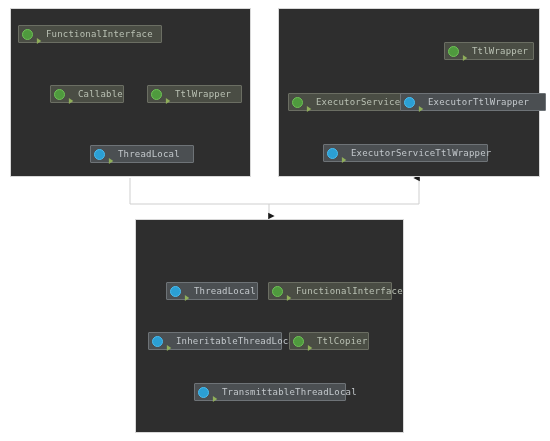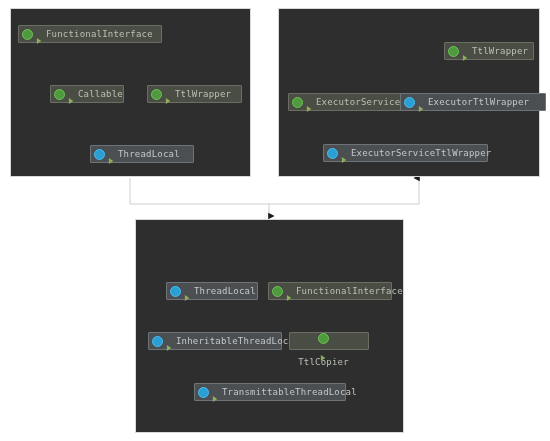--- a/index.html
+++ b/index.html
@@ -165,21 +165,21 @@
         </svg></span>
       <span class="label">FunctionalInterface</span>
     </div>
     <div class="node cls" style="left: 148px; top: 332px; width: 134px;">
       <span class="badge klass"></span>
       <span class="marker"><svg viewBox="0 0 8 9" width="7" height="8">
           <path d="M1 1 L6 4.5 L1 8 Z" fill="#8fae5a"></path>
         </svg></span>
       <span class="label">InheritableThreadLocal</span>
     </div>
-    <div class="node" style="left: 289px; top: 332px; width: 80px; flex-direction: column;">
+    <div class="node" style="left: 289px; top: 332px; width: 80px;">
       <span class="badge iface"></span>
       <span class="marker"><svg viewBox="0 0 8 9" width="7" height="8">
           <path d="M1 1 L6 4.5 L1 8 Z" fill="#8fae5a"></path>
         </svg></span>
       <span class="label">TtlCopier</span>
     </div>
     <div class="node cls" style="left: 194px; top: 383px; width: 152px;">
       <span class="badge klass"></span>
       <span class="marker"><svg viewBox="0 0 8 9" width="7" height="8">
           <path d="M1 1 L6 4.5 L1 8 Z" fill="#8fae5a"></path>

